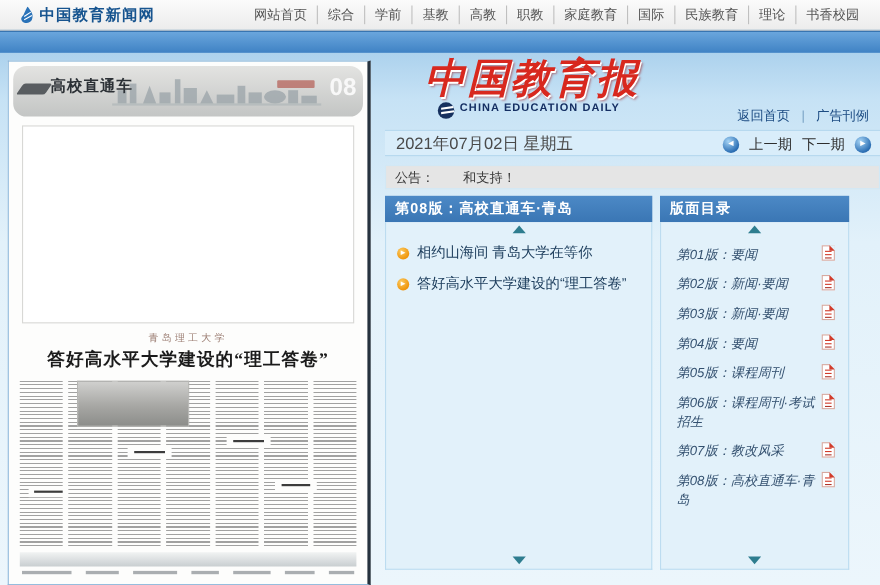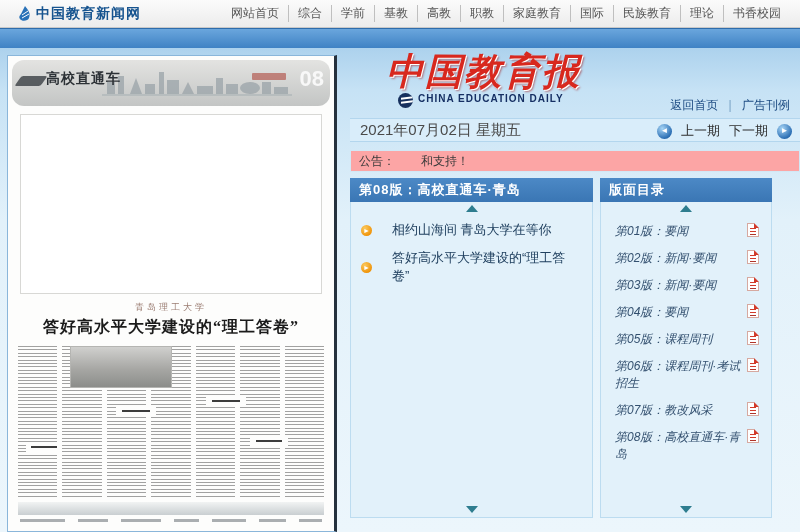--- a/index.html
+++ b/index.html
@@ -56,35 +56,35 @@
   .mast-links span{cursor:pointer;}
   .mast-links .sep{color:#7aa3c6;margin:0 7px;cursor:default;}
   .datebar{position:relative;margin-top:3px;height:24px;background:#d9edfa;border-top:1px solid #b3d6ee;border-bottom:1px solid #b3d6ee;
            display:flex;align-items:center;box-sizing:border-box;padding:0 10px;}
   .datebar .date{font-size:15px;color:#4a4a4a;}
   .issue-nav{position:absolute;right:8px;top:0;height:24px;display:flex;align-items:center;gap:9px;}
   .sphere{width:15px;height:15px;border-radius:50%;background:radial-gradient(circle at 35% 30%,#a6d4f5,#2c6fb4 70%,#174d8a);
           display:flex;align-items:center;justify-content:center;cursor:pointer;}
   .sphere b{color:#fff;font-size:8px;line-height:1;}
   .issue-nav .lbl{font-size:13px;color:#2e2e2e;cursor:pointer;}
-  .notice{margin-top:8px;height:22px;background:#fca5a5;border:1px solid #d2e8f5;display:flex;align-items:center;
+  .notice{margin-top:8px;height:22px;background:#e5e5e5;border:1px solid #d2e8f5;display:flex;align-items:center;
           box-sizing:border-box;padding:0 8px;font-size:12px;color:#3a3a3a;}
   .notice .txt{margin-left:26px;}
   .cols{position:absolute;left:0;top:131px;width:450px;height:354px;}
   .col-l{position:absolute;left:0;top:0;width:243px;height:100%;}
   .col-r{position:absolute;left:250px;top:0;width:172px;height:100%;}
   .hdrbar{height:24px;background:linear-gradient(#4c89c6,#3a76b4);color:#fff;font-size:13px;font-weight:bold;
           display:flex;align-items:center;padding:0 9px;letter-spacing:1px;}
   .panelbox{position:relative;height:316px;background:#e2f1fa;border:1px solid #bcdcf0;border-top:none;box-sizing:border-box;}
   .tri-up{position:absolute;left:50%;transform:translateX(-50%);top:3px;width:0;height:0;cursor:pointer;
           border-left:6px solid transparent;border-right:6px solid transparent;border-bottom:7px solid #2e7d8f;}
   .tri-down{position:absolute;left:50%;transform:translateX(-50%);bottom:4px;width:0;height:0;cursor:pointer;
           border-left:6px solid transparent;border-right:6px solid transparent;border-top:7px solid #2e7d8f;}
   .art-list{position:absolute;left:0;top:14px;width:100%;}
-  .art-row{display:flex;align-items:center;gap:20px;padding:5px 10px;cursor:pointer;}
+  .art-row{display:flex;align-items:center;gap:7px;padding:5px 10px;cursor:pointer;}
   .obullet{width:11px;height:11px;border-radius:50%;background:radial-gradient(circle at 35% 30%,#fbc95e,#ef9206 75%);
            flex:none;display:flex;align-items:center;justify-content:center;}
   .obullet b{color:#fff;font-size:7px;line-height:1;}
   .art-row .t{font-size:13px;color:#20405f;}
   .dir-list{position:absolute;left:0;top:16px;width:100%;}
   .dir-row{display:flex;justify-content:space-between;padding:5px 12px 5px 14px;cursor:pointer;font-style:italic;}
   .dir-row .t{font-size:12px;color:#33506f;}
   .pdficon{width:12px;height:14px;flex:none;position:relative;background:#fff;border:1px solid #d6a9a0;box-sizing:border-box;cursor:pointer;}
   .pdficon:before{content:"";position:absolute;right:-1px;top:-1px;border-left:5px solid #d23b2a;border-top:5px solid #e2f1fa;}
   .pdficon:after{content:"";position:absolute;left:2px;top:4px;width:6px;height:1px;background:#d23b2a;

